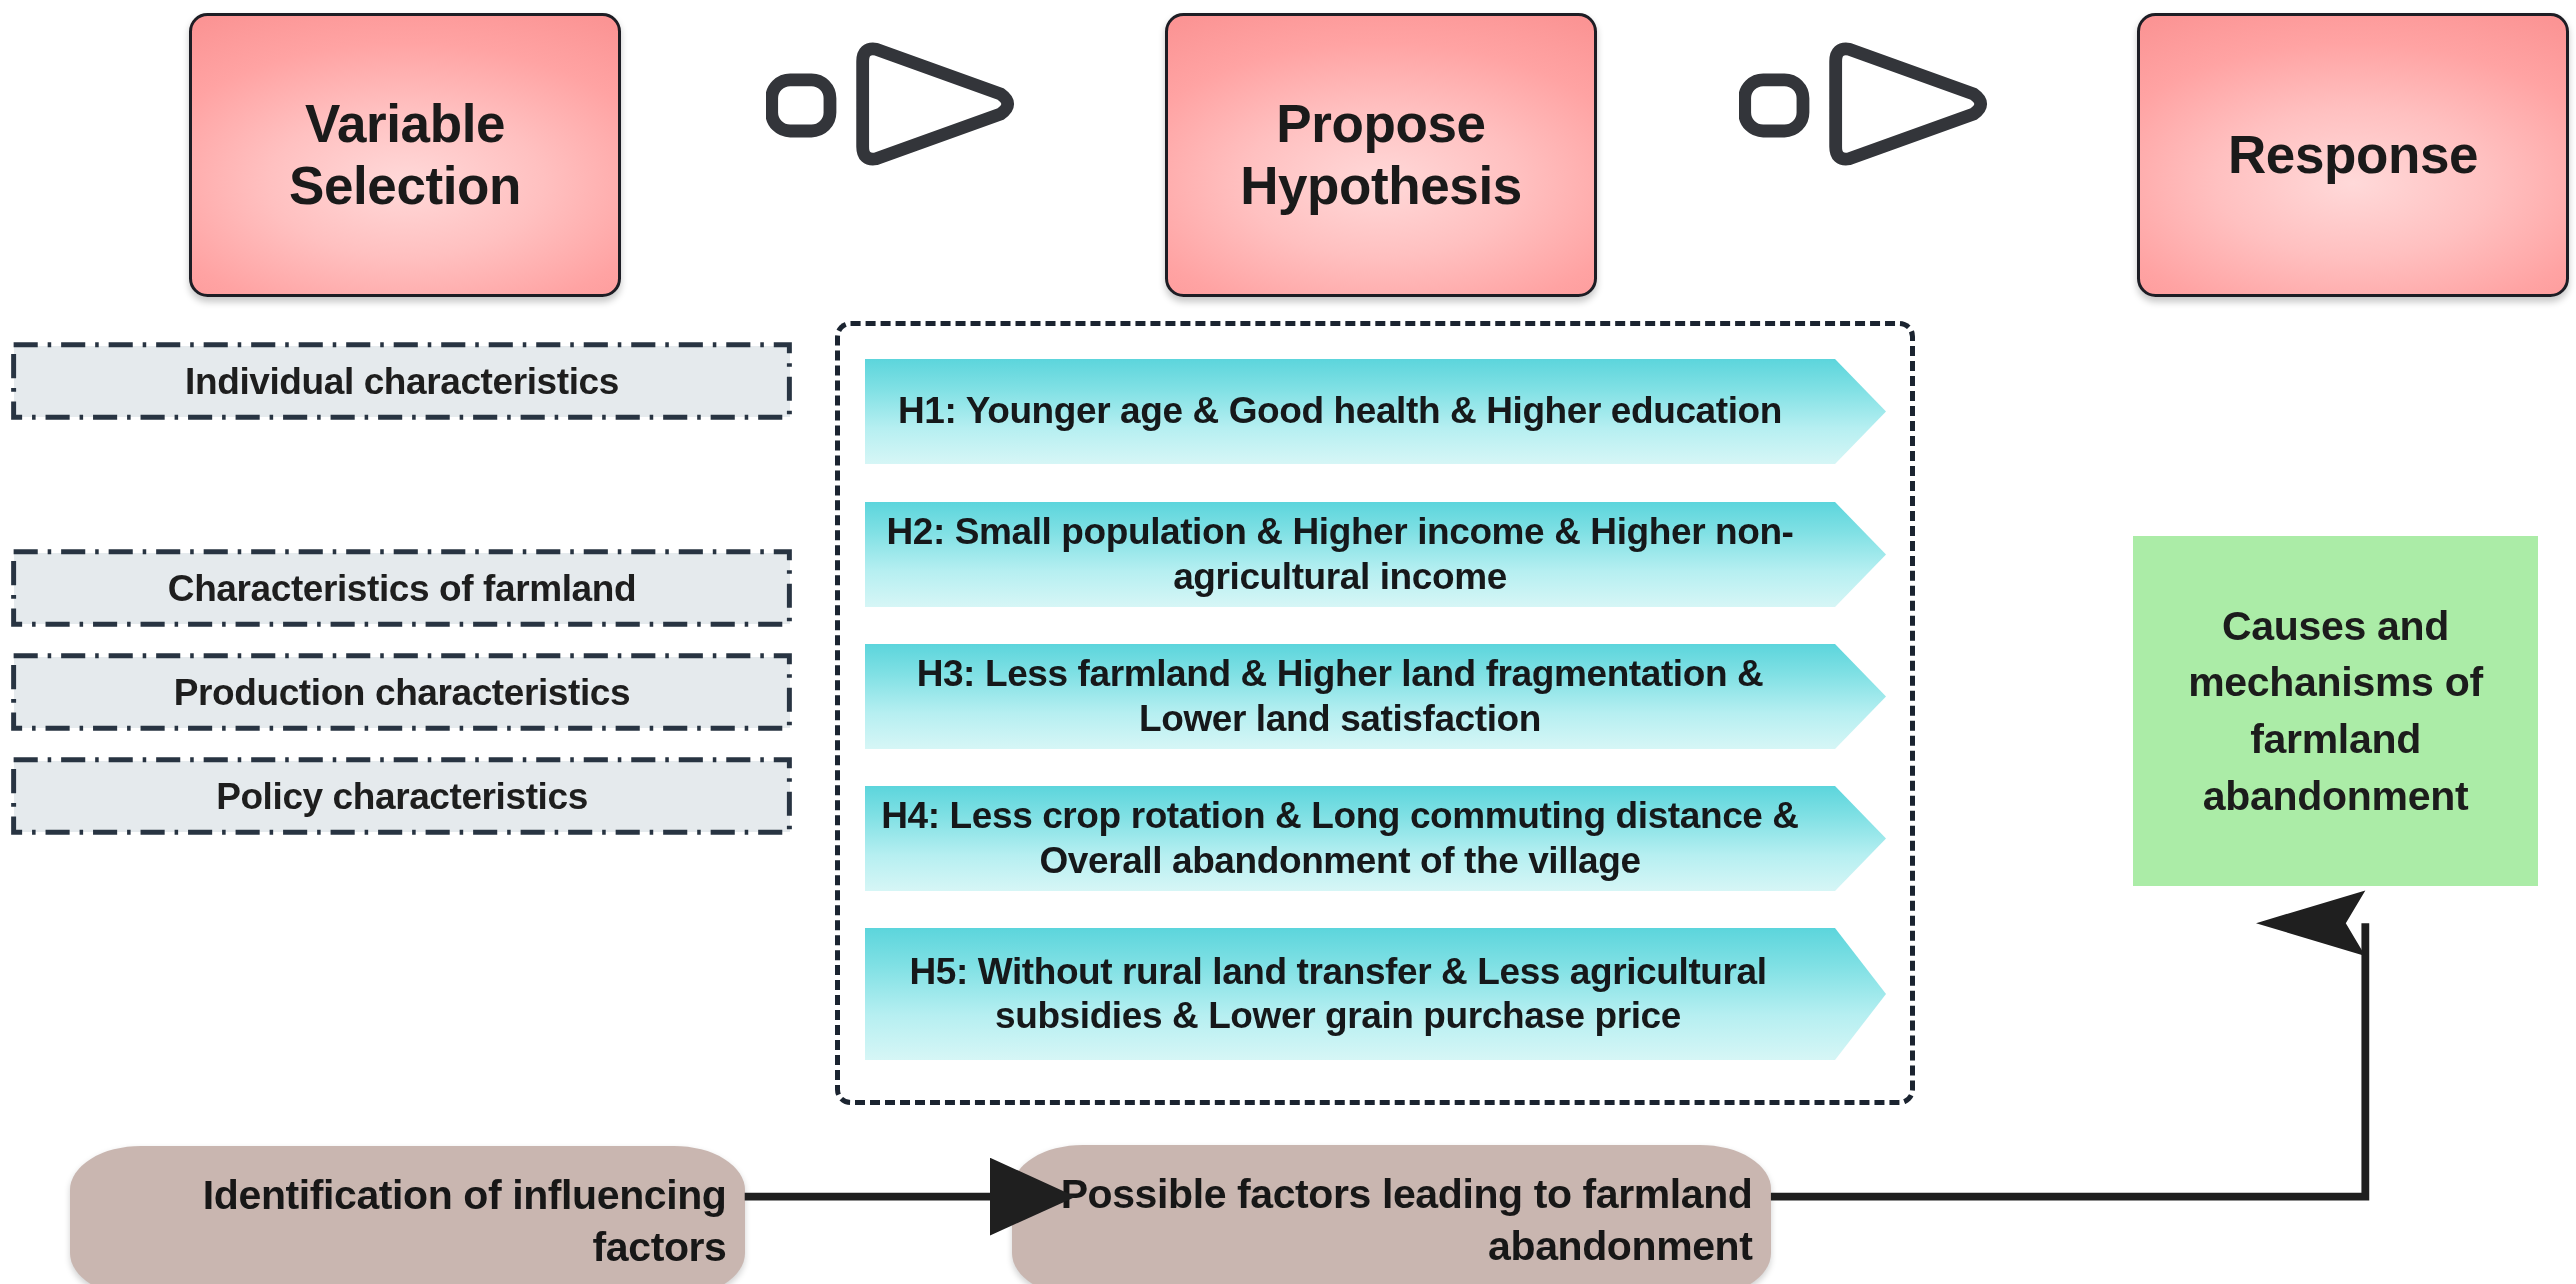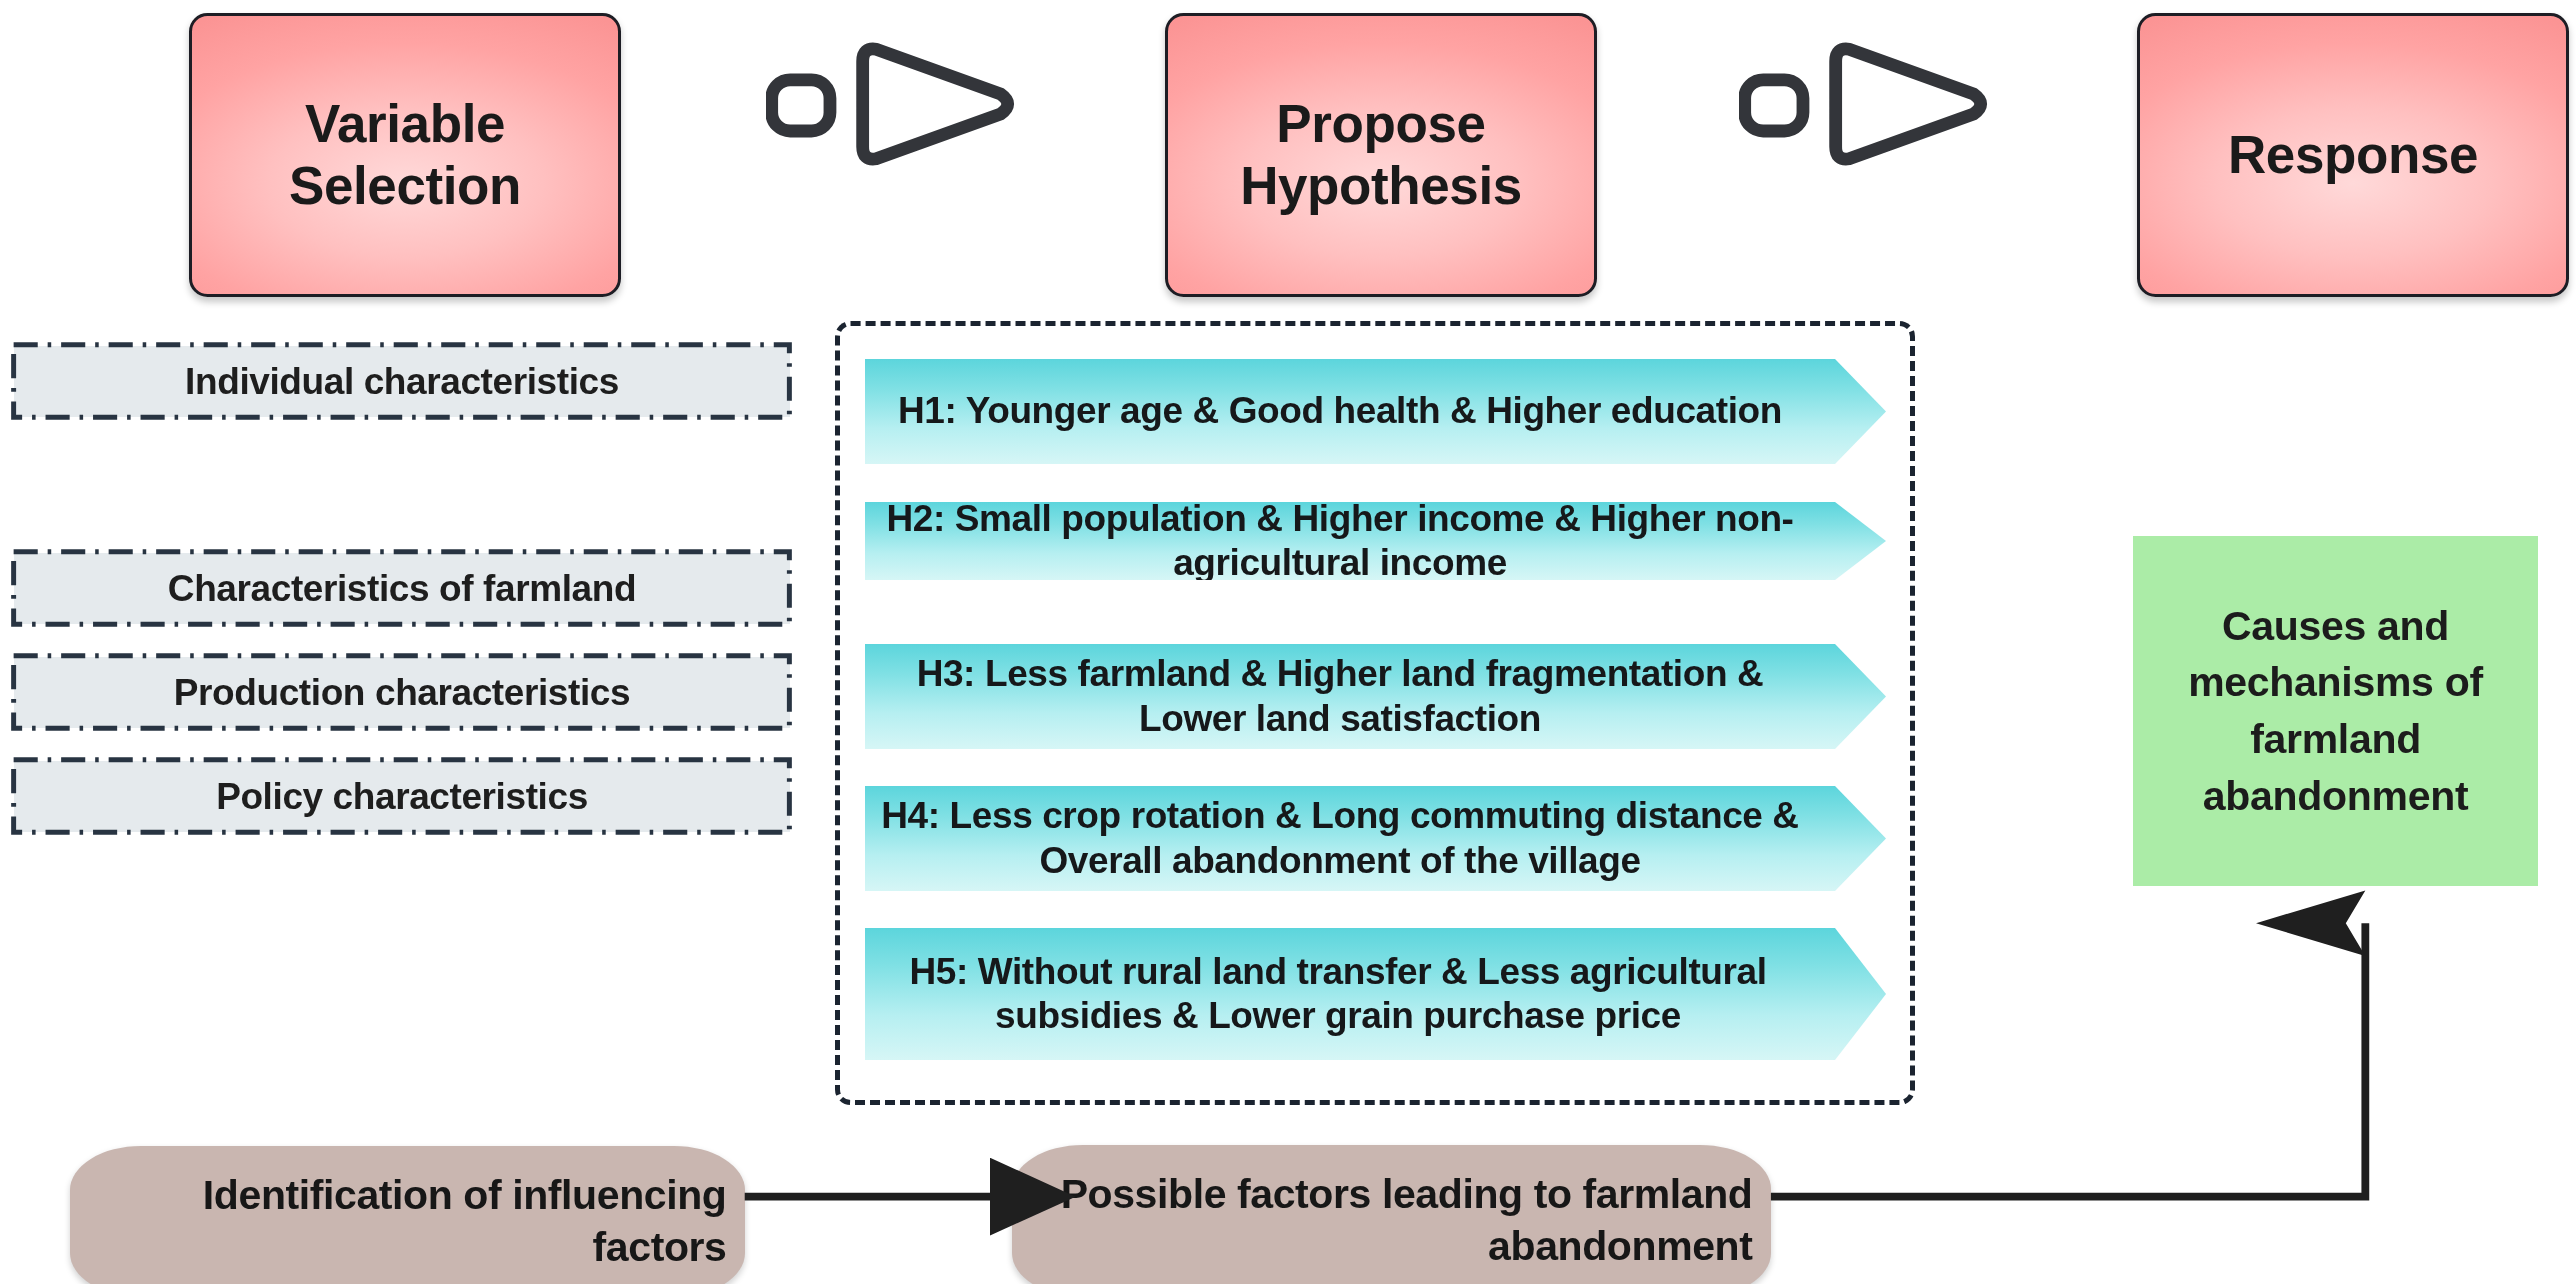--- a/index.html
+++ b/index.html
@@ -212,21 +212,21 @@
     </svg>
     <span>Policy characteristics</span>
   </div>
 
   <div id="hypo-container"></div>
 
   <div class="chevron" style="left:865px; top:359px; width:1021px; height:105px;">
     <span>H1: Younger age &amp; Good health &amp; Higher education</span>
   </div>
 
-  <div class="chevron" style="left:865px; top:502px; width:1021px; height:78px;">
+  <div class="chevron" style="left:865px; top:502px; width:1021px; height:105px;">
     <span>H2: Small population &amp; Higher income &amp; Higher non-agricultural income</span>
   </div>
 
   <div class="chevron" style="left:865px; top:644px; width:1021px; height:105px;">
     <span>H3: Less farmland &amp; Higher land fragmentation &amp; Lower land satisfaction</span>
   </div>
 
   <div class="chevron" style="left:865px; top:786px; width:1021px; height:105px;">
     <span>H4: Less crop rotation &amp; Long commuting distance &amp; Overall abandonment of the village</span>
   </div>

